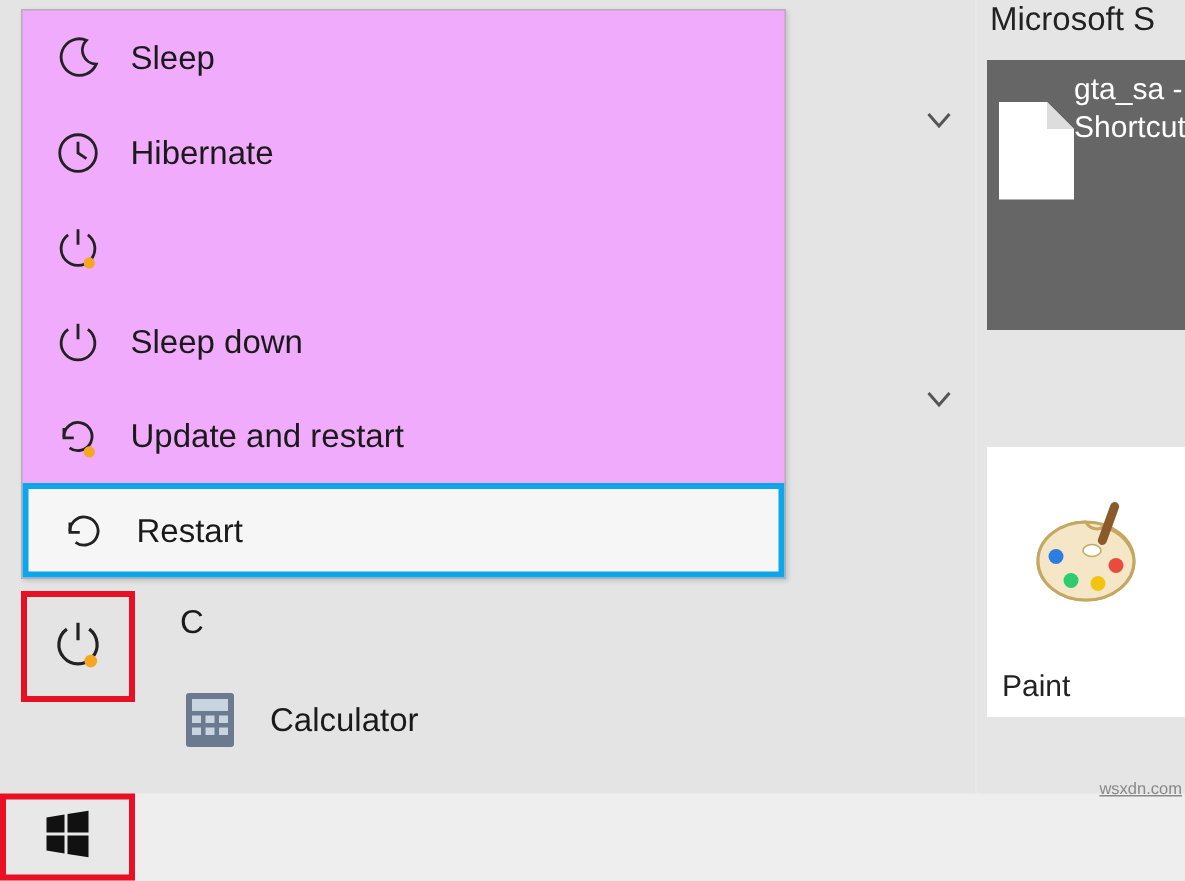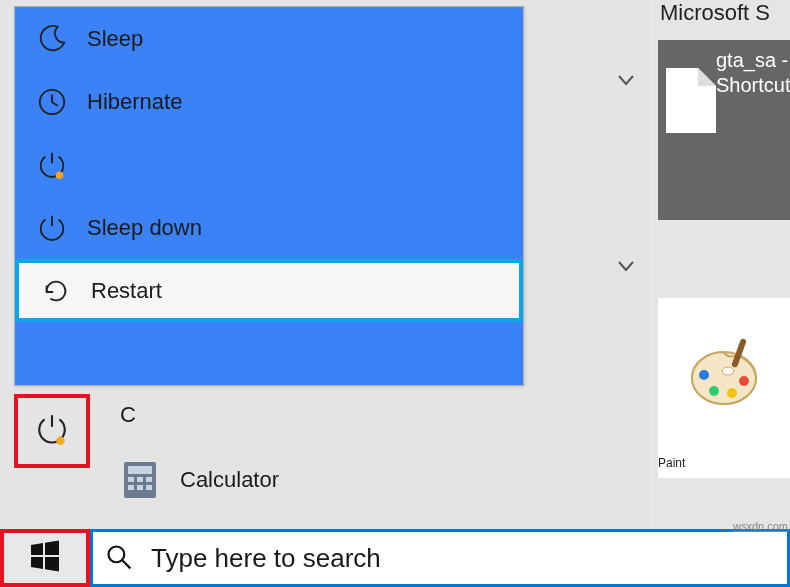--- a/index.html
+++ b/index.html
@@ -17,21 +17,21 @@
       width: 650px;
       height: 530px;
       background: #e4e4e5;
     }
     .power-popup {
       position: absolute;
       left: 14px;
       top: 6px;
       width: 510px;
       height: 380px;
-      background: #3b82f6;
+      background: #f0abfc;
       border: 1px solid #b0b0b0;
       box-shadow: 1px 1px 3px rgba(0,0,0,0.15);
     }
     .power-item {
       display: flex;
       align-items: center;
       height: 63px;
       padding-left: 20px;
       cursor: pointer;
     }
@@ -150,23 +150,23 @@
       flex-direction: column;
       justify-content: space-between;
     }
     .tile-2 .paint-icon-wrap {
       display: flex;
       justify-content: center;
       align-items: center;
       flex: 1;
     }
     .tile-2 .tile-label {
-      font-size: 12px;
+      font-size: 20px;
       color: #222;
-      padding: 8px 0;
+      padding: 8px 10px;
     }
     .chevron {
       position: absolute;
       font-size: 18px;
       color: #666;
     }
     .taskbar {
       position: absolute;
       left: 0;
       bottom: 0;
@@ -254,20 +254,30 @@
   <div class="power-item">
     <span class="icon">
       <svg viewBox="0 0 32 32" width="30" height="30">
         <path d="M16 3 V14" stroke="#222" stroke-width="2" fill="none"></path>
         <path d="M9 7 A12 12 0 1 0 23 7" stroke="#222" stroke-width="2" fill="none"></path>
       </svg>
     </span>
     <span class="label">Sleep down</span>
   </div>
 
+  <div class="power-item">
+    <span class="icon">
+      <svg viewBox="0 0 32 32" width="30" height="30">
+        <path d="M6 16 A10 10 0 1 1 10 24" stroke="#222" stroke-width="2" fill="none"></path>
+        <path d="M6 10 L6 17 L13 17" stroke="#222" stroke-width="2" fill="none"></path>
+        <circle cx="24" cy="27" r="4" fill="#f5a623"></circle>
+      </svg>
+    </span>
+    <span class="label">Update and restart</span>
+  </div>
 
   <div class="power-item highlighted">
     <span class="icon">
       <svg viewBox="0 0 32 32" width="30" height="30">
         <path d="M6 16 A10 10 0 1 1 10 24" stroke="#222" stroke-width="2" fill="none"></path>
         <path d="M6 10 L6 17 L13 17" stroke="#222" stroke-width="2" fill="none"></path>
       </svg>
     </span>
     <span class="label">Restart</span>
   </div>
@@ -345,24 +355,15 @@
   <div class="start-button">
     <span>
       <svg viewBox="0 0 32 32" width="32" height="32">
         <path d="M2 5 L14 3 L14 15 L2 15 Z" fill="#111"></path>
         <path d="M16 2.7 L30 0.5 L30 15 L16 15 Z" fill="#111"></path>
         <path d="M2 17 L14 17 L14 29 L2 27 Z" fill="#111"></path>
         <path d="M16 17 L30 17 L30 31.5 L16 29.3 Z" fill="#111"></path>
       </svg>
     </span>
   </div>
-  <div class="search-box">
-    <span class="search-icon">
-      <svg viewBox="0 0 32 32" width="28" height="28">
-        <circle cx="13" cy="13" r="9" fill="none" stroke="#111" stroke-width="2.5"></circle>
-        <line x1="20" y1="20" x2="29" y2="29" stroke="#111" stroke-width="2.5"></line>
-      </svg>
-    </span>
-    <span class="placeholder">Type here to search</span>
-  </div>
 </div>
 
 <div class="watermark">wsxdn.com</div>
 
 </body></html>

